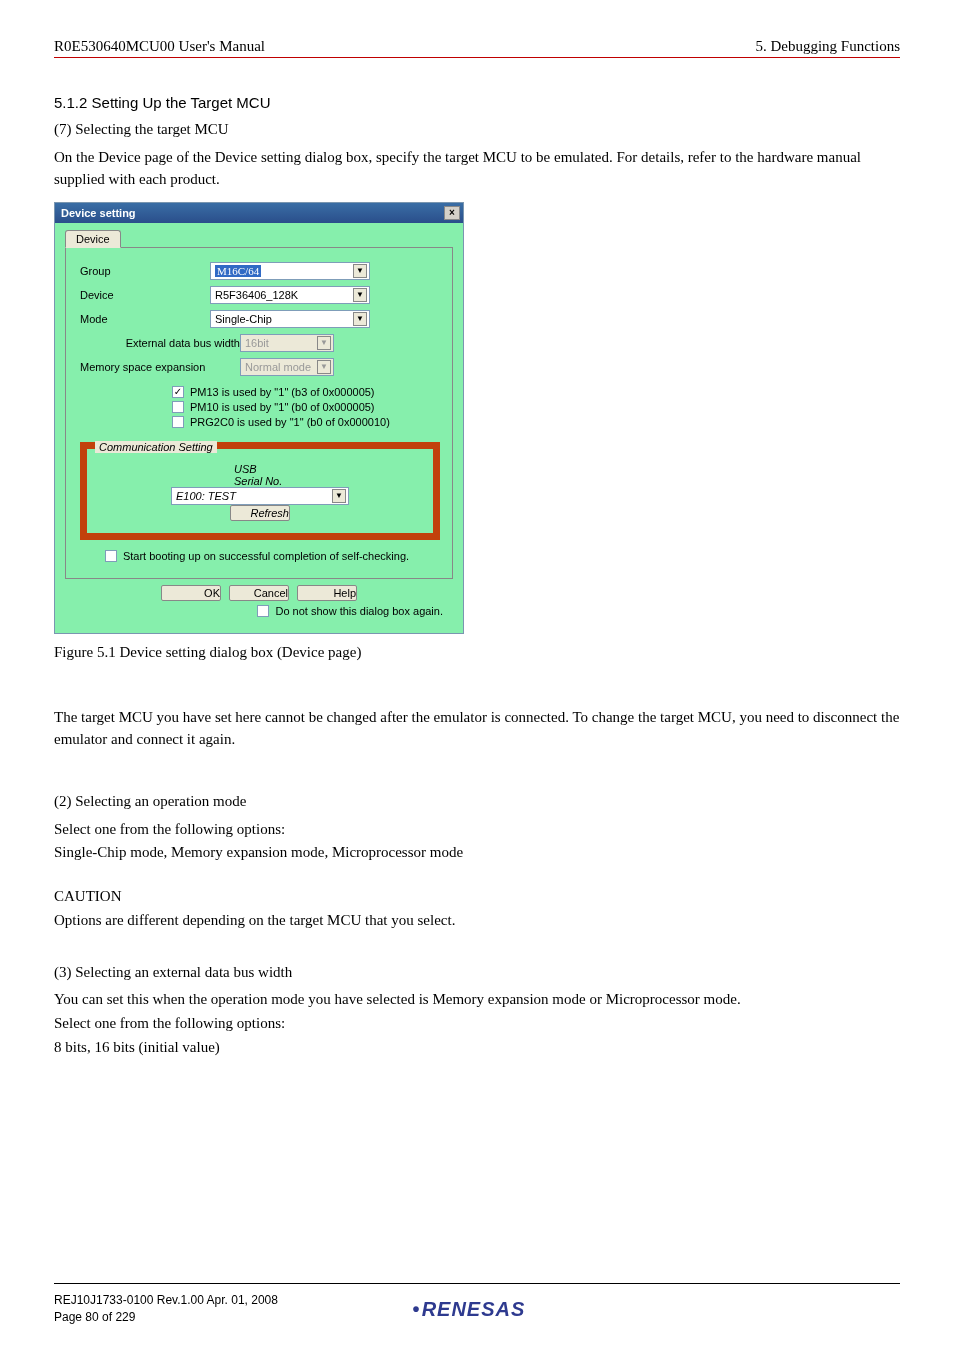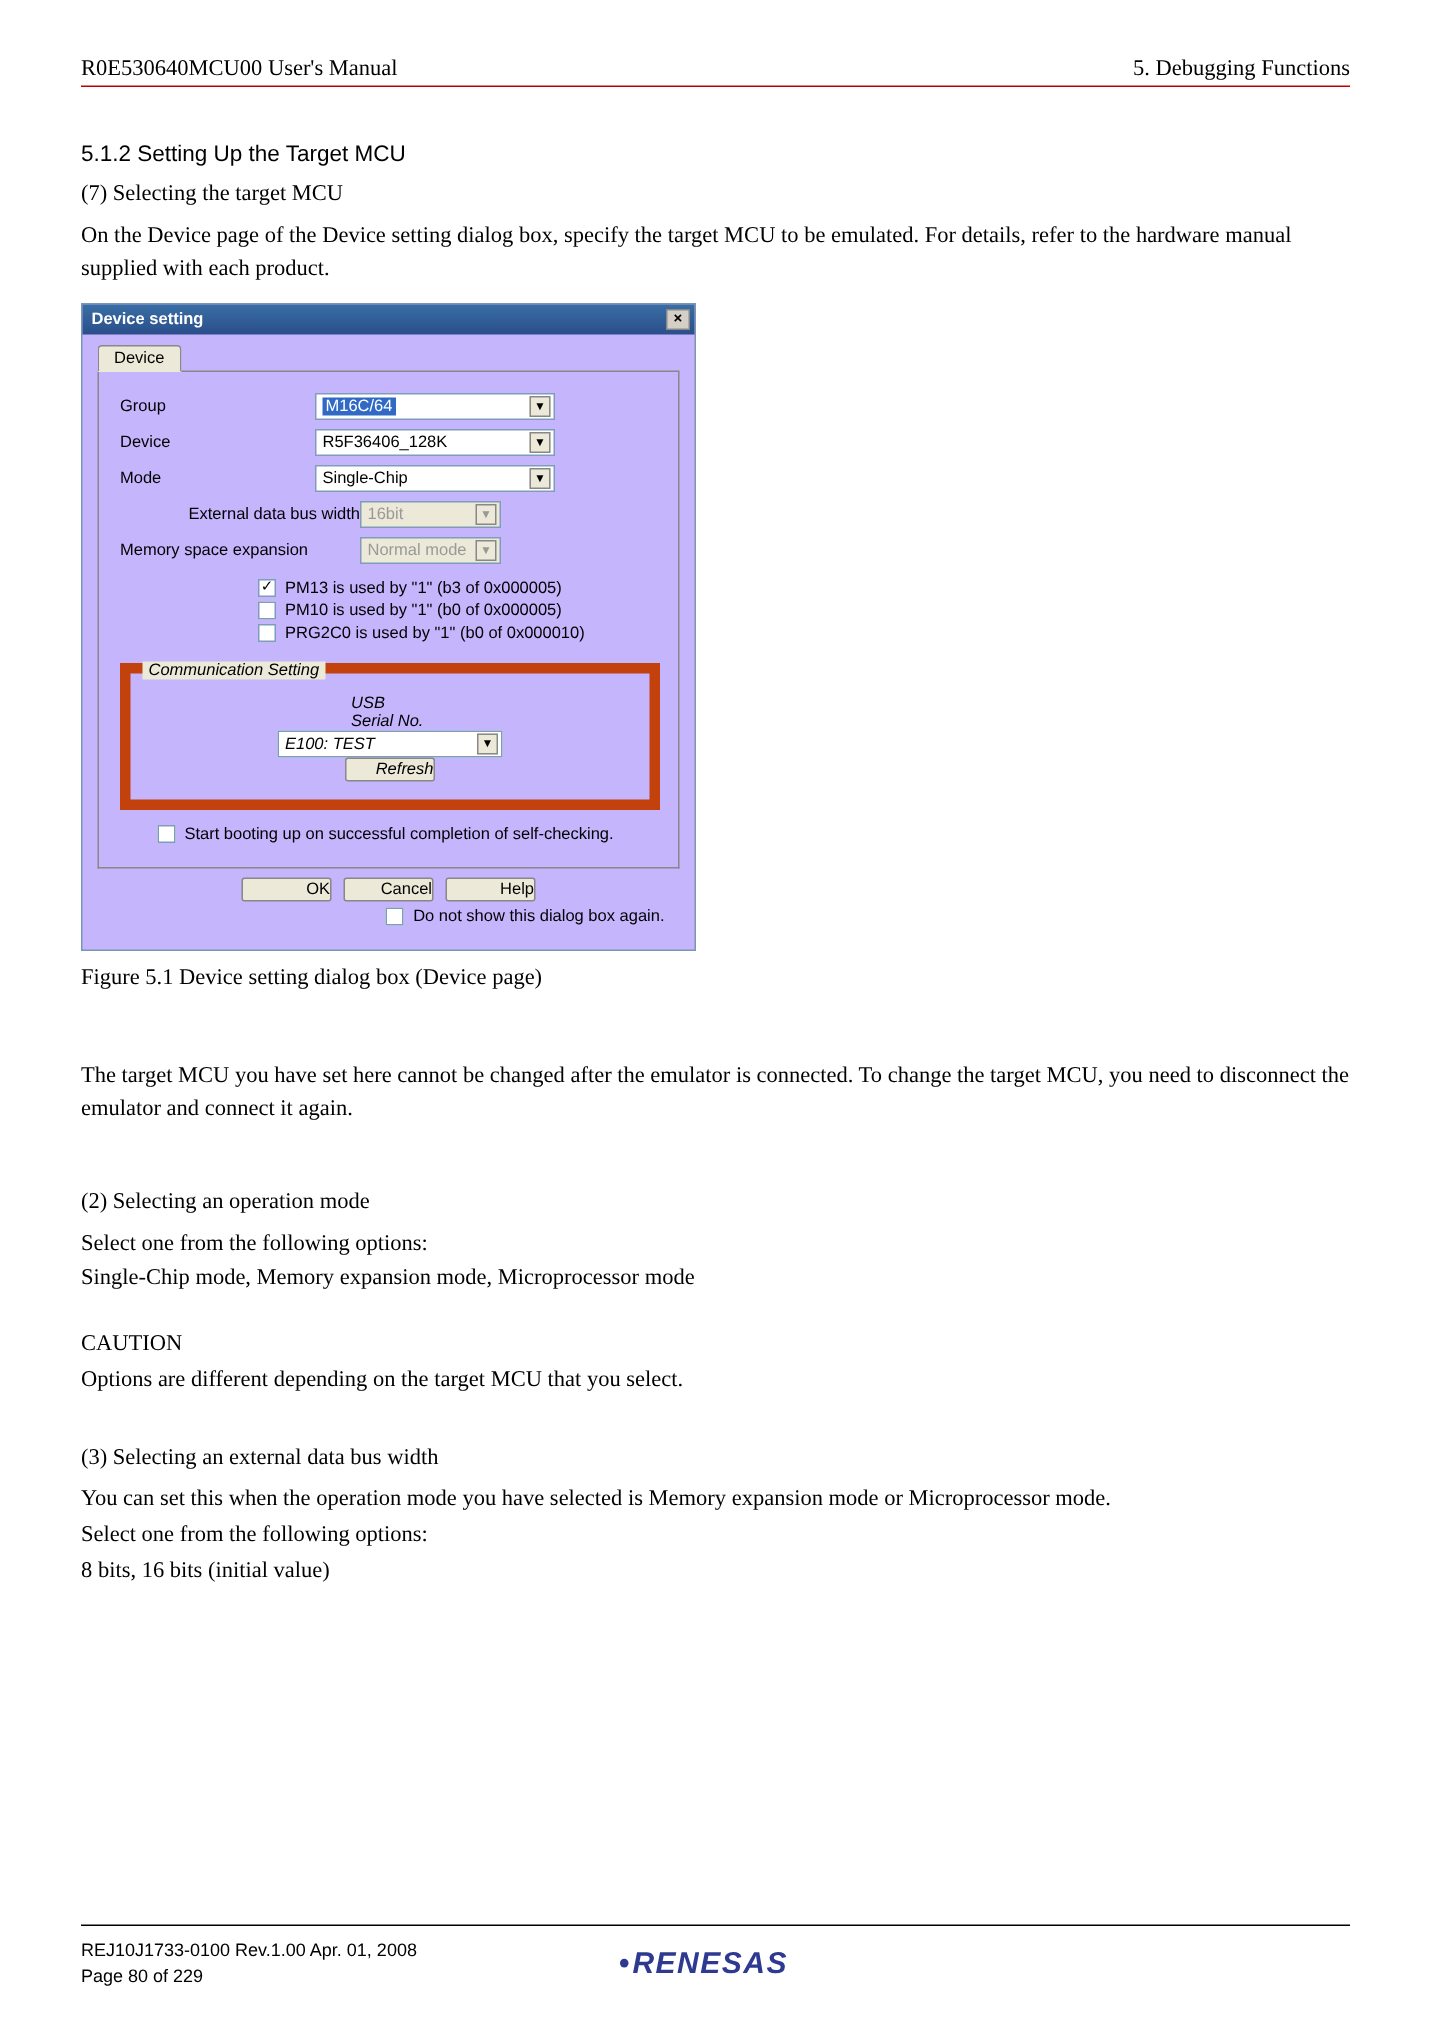--- a/index.html
+++ b/index.html
@@ -27,21 +27,21 @@
     margin-bottom: 8px;
   }
   .para { margin-bottom: 10px; line-height: 1.45; }
   .sub { margin-top: 4px; margin-bottom: 6px; }
   .caption { margin-top: 10px; margin-bottom: 46px; }
   .gap { height: 26px; }
   
   .dialog {
     width: 410px;
     border: 1px solid #7a96b0;
-    background: #c4b5fd;
+    background: #86efac;
     font-family: Tahoma, Arial, sans-serif;
     font-size: 11px;
     margin-top: 12px;
     margin-bottom: 6px;
   }
   .titlebar {
     display: flex;
     justify-content: space-between;
     align-items: center;
     background: linear-gradient(#3a6ea5,#2a4e8b);
@@ -194,21 +194,21 @@
     <span class="close-x">×</span>
   </div>
   <div class="dlg-body">
     <div class="tabstrip">
       <span class="tab">Device</span>
     </div>
     <div class="panel">
       <div class="row">
         <span class="lbl">Group</span>
         <span class="combo w1">
-          <span style="background:#316ac5;color:#fff;padding:0 2px;">M16C/64</span>
+          <span style="background:#316ac5;color:#fff;padding:0 2px;font-family:Liberation Serif, serif;">M16C/64</span>
           <span class="arrow">▼</span>
         </span>
       </div>
       <div class="row">
         <span class="lbl">Device</span>
         <span class="combo w1">
           <span>R5F36406_128K</span>
           <span class="arrow">▼</span>
         </span>
       </div>
@@ -245,21 +245,21 @@
       <div class="checkrow">
         <span class="checkbox"></span>
         <span>PRG2C0 is used by "1" (b0 of 0x000010)</span>
       </div>
 
       <div class="group">
         <span class="legend">Communication Setting</span>
         <div class="row" style="margin:0;flex-direction:column;">
           <span class="lbl" style="width:52px; line-height:1.1; white-space:pre;">USB
 Serial No.</span>
-          <span class="combo" style="width:150px;">
+          <span class="combo" style="width:178px;">
             <span>E100: TEST</span>
             <span class="arrow">▼</span>
           </span>
           <span style="flex:1;"></span>
           <span class="btn">Refresh</span>
         </div>
       </div>
 
       <div class="row" style="margin-top:10px; margin-left:-6px;justify-content:center;">
         <span class="checkbox" style="margin-right:6px;"></span>

